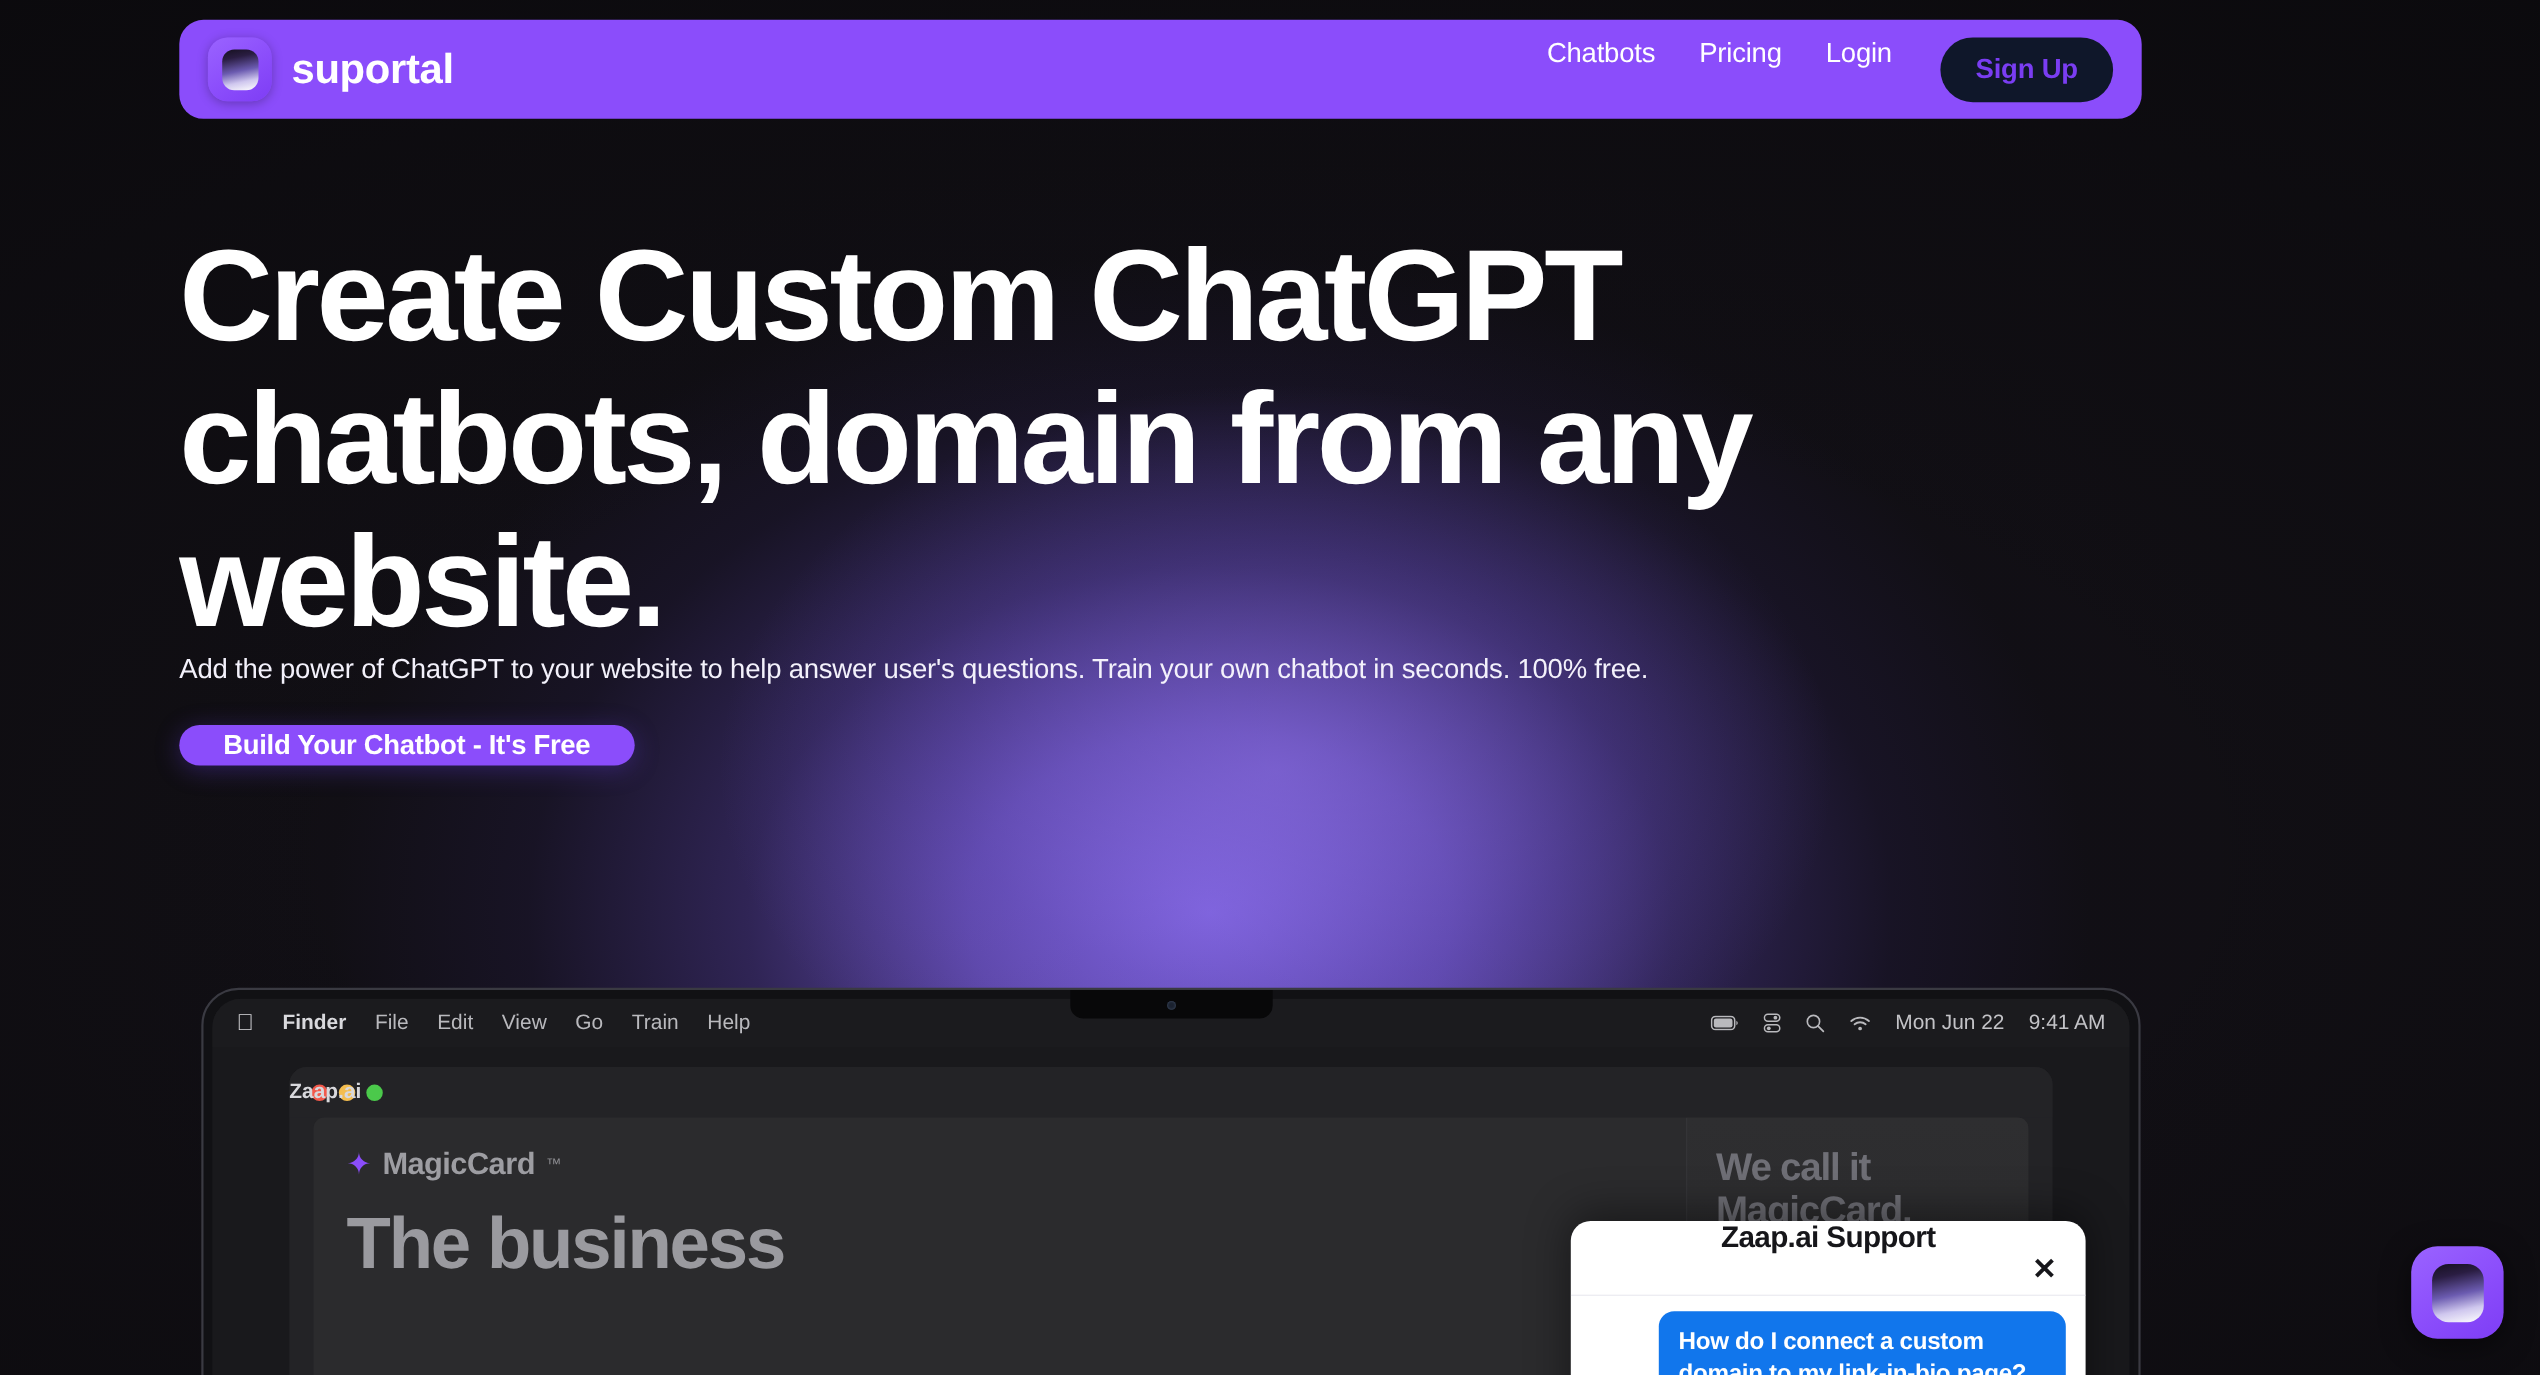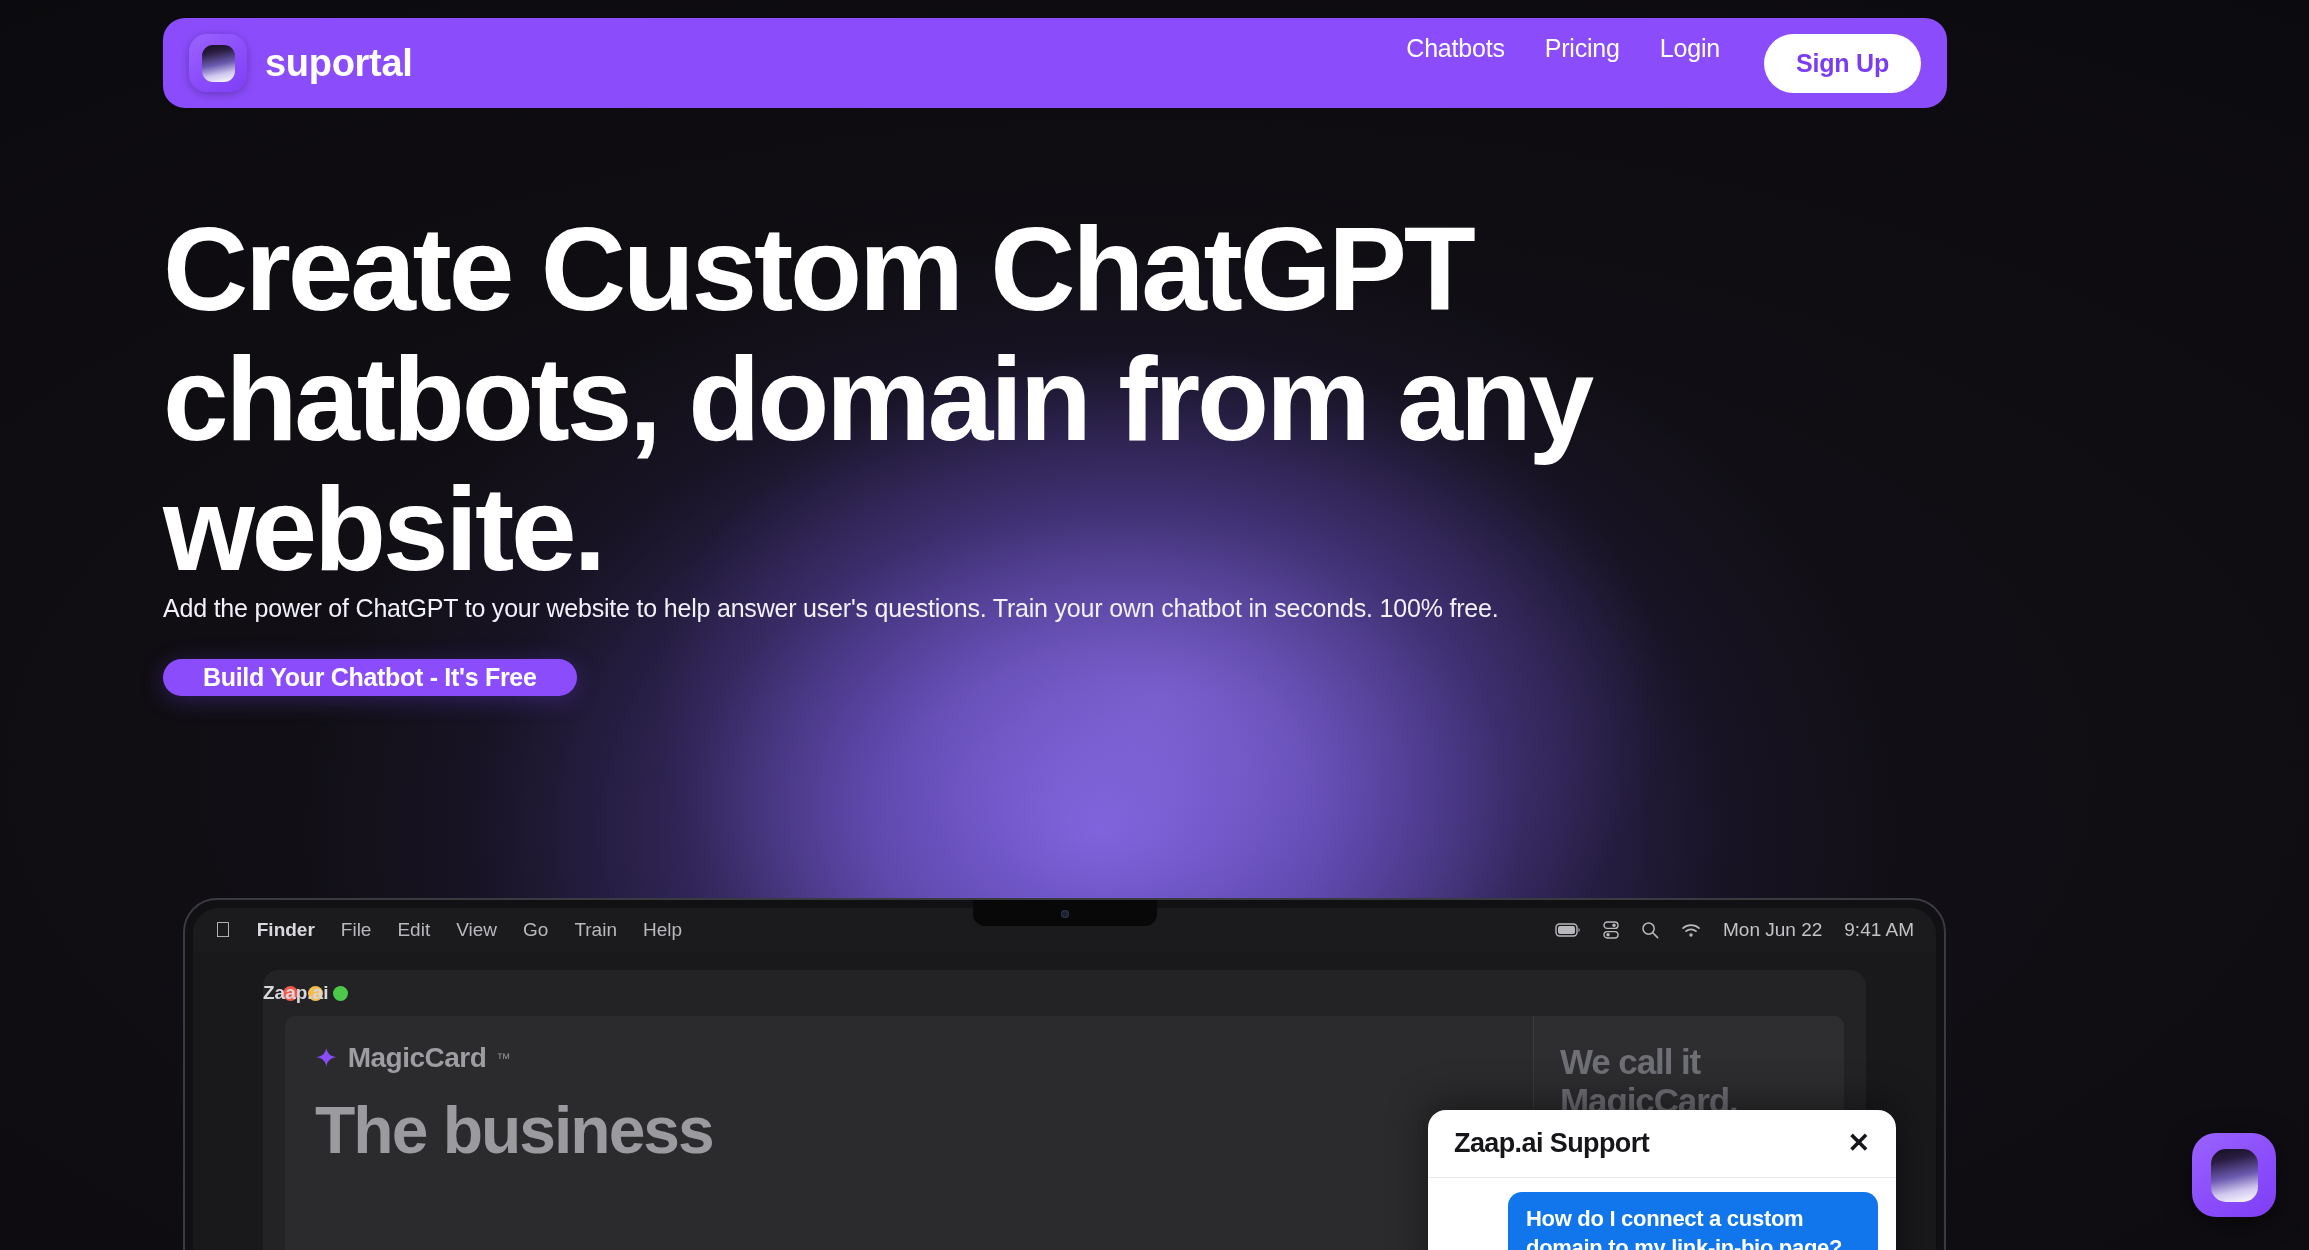--- a/index.html
+++ b/index.html
@@ -97,21 +97,21 @@
   }
   .nav-link {
     color: #ffffff;
     font-size: 25px;
     font-weight: 400;
     text-decoration: none;
     letter-spacing: -0.2px;
     cursor: pointer;
   }
   .signup-btn {
-    background: #ffffff;
+    background: #0f172a;
     color: #7a3df2;
     font-size: 25px;
     font-weight: 600;
     letter-spacing: -0.2px;
     border: none;
     border-radius: 999px;
     padding: 15px 32px;
     margin-left: 4px;
     cursor: pointer;
     font-family: "Liberation Sans", sans-serif;
@@ -312,22 +312,23 @@
     border-top-left-radius: 18px;
     border-top-right-radius: 18px;
     z-index: 50;
     box-shadow: 0 -6px 40px rgba(0,0,0,0.45);
     overflow: hidden;
   }
   .chat-head {
     height: 68px;
     display: flex;
     align-items: center;
-    padding: 12px 26px;
+    padding: 0 26px;
     border-bottom: 1px solid #e9e9ef;
+    flex-direction: column;
   }
   .chat-title {
     color: #16161a;
     font-size: 27px;
     font-weight: 700;
     letter-spacing: -0.6px;
   }
   .chat-close {
     margin-left: auto;
     background: none;

